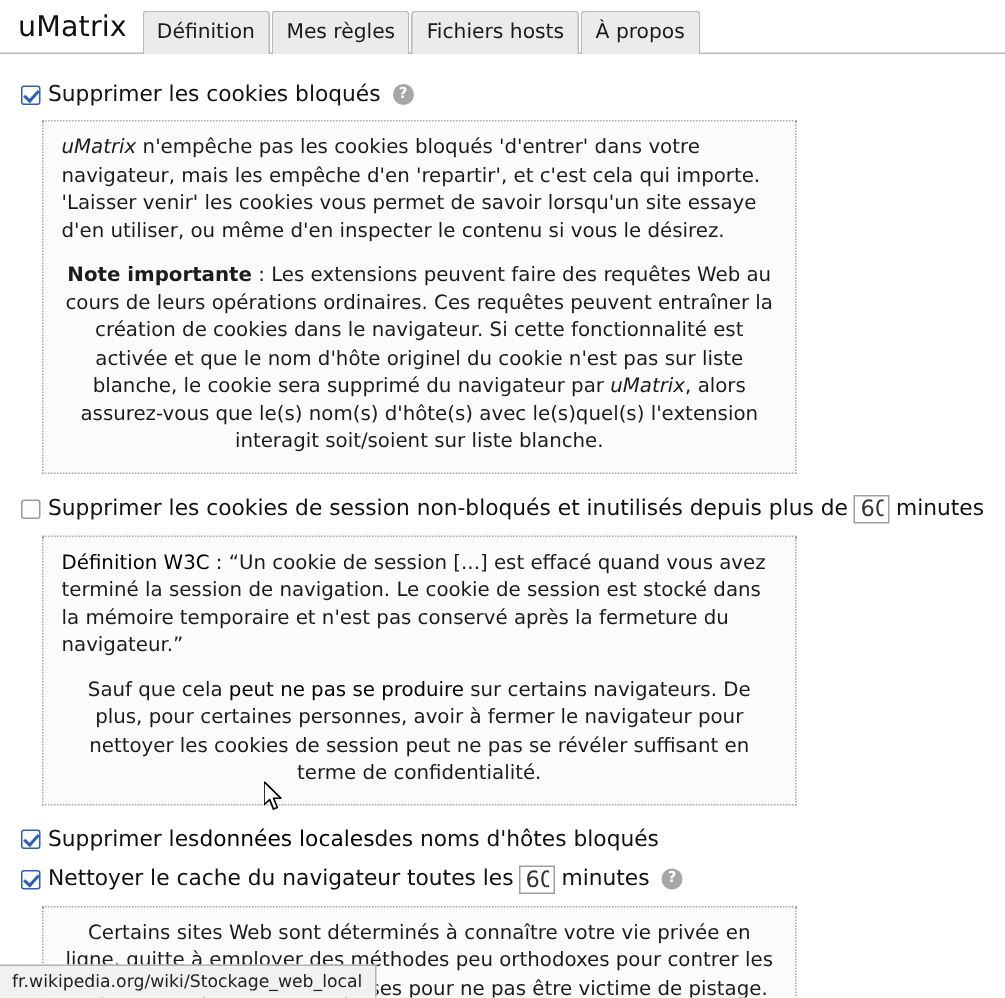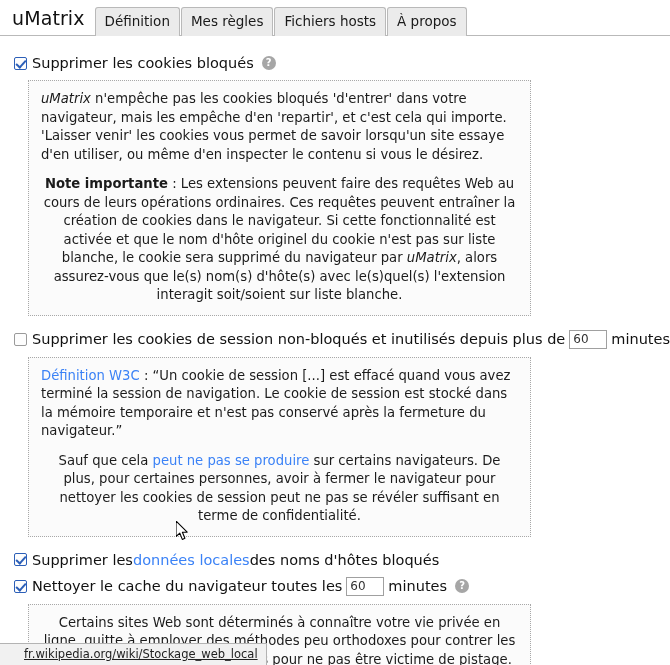--- a/index.html
+++ b/index.html
@@ -119,25 +119,25 @@
     font-size: 10px;
     font-weight: 700;
     line-height: 14px;
     text-align: center;
     margin-left: 8px;
     cursor: pointer;
     font-family: "DejaVu Sans", "Liberation Sans", sans-serif;
   }
 
   input.numfield {
-    width: 38px;
+    width: 24px;
     height: 19px;
     margin: 0 4px;
     padding: 1px 3px;
-    font-size: 12px;
+    font-size: 15px;
     font-family: "DejaVu Sans", "Liberation Sans", sans-serif;
     color: #333;
     border: 1px solid #a0a0a0;
     background: #ffffff;
     vertical-align: middle;
   }
 
   
   .infobox {
     border: 1px dotted #a8a8a8;
@@ -147,21 +147,21 @@
     width: 503px;
     font-size: 13.2px;
     line-height: 18.5px;
     color: #1b1b1b;
   }
   .infobox p { margin: 0 0 11px 0; }
   .infobox p:last-child { margin-bottom: 0; text-align: center; }
   .infobox i { font-style: italic; }
   .infobox b { font-weight: 700; }
   a.lnk {
-    color: #3b82f6;
+    color: #000000;
     text-decoration: none;
     cursor: pointer;
   }
 
   .infobox.clipped {
     margin-bottom: 0;
     max-height: 82px;
     overflow: hidden;
     padding-bottom: 0;
   }
@@ -169,28 +169,27 @@
   
   .statusbar {
     position: absolute;
     left: 0;
     bottom: 0;
     max-width: 420px;
     background: #f1f1f1;
     border: 1px solid #b3b3b3;
     border-left: none;
     border-bottom: none;
-    padding: 3px 8px 4px 24px;
+    padding: 3px 8px 4px 8px;
     font-size: 11.5px;
     line-height: 14px;
     color: #222222;
     font-family: "DejaVu Sans", "Liberation Sans", sans-serif;
     white-space: nowrap;
     z-index: 50;
-    text-decoration: underline;
   }
 
   
   .cursor {
     position: absolute;
     width: 13px;
     height: 20px;
     pointer-events: none;
     z-index: 60;
   }

